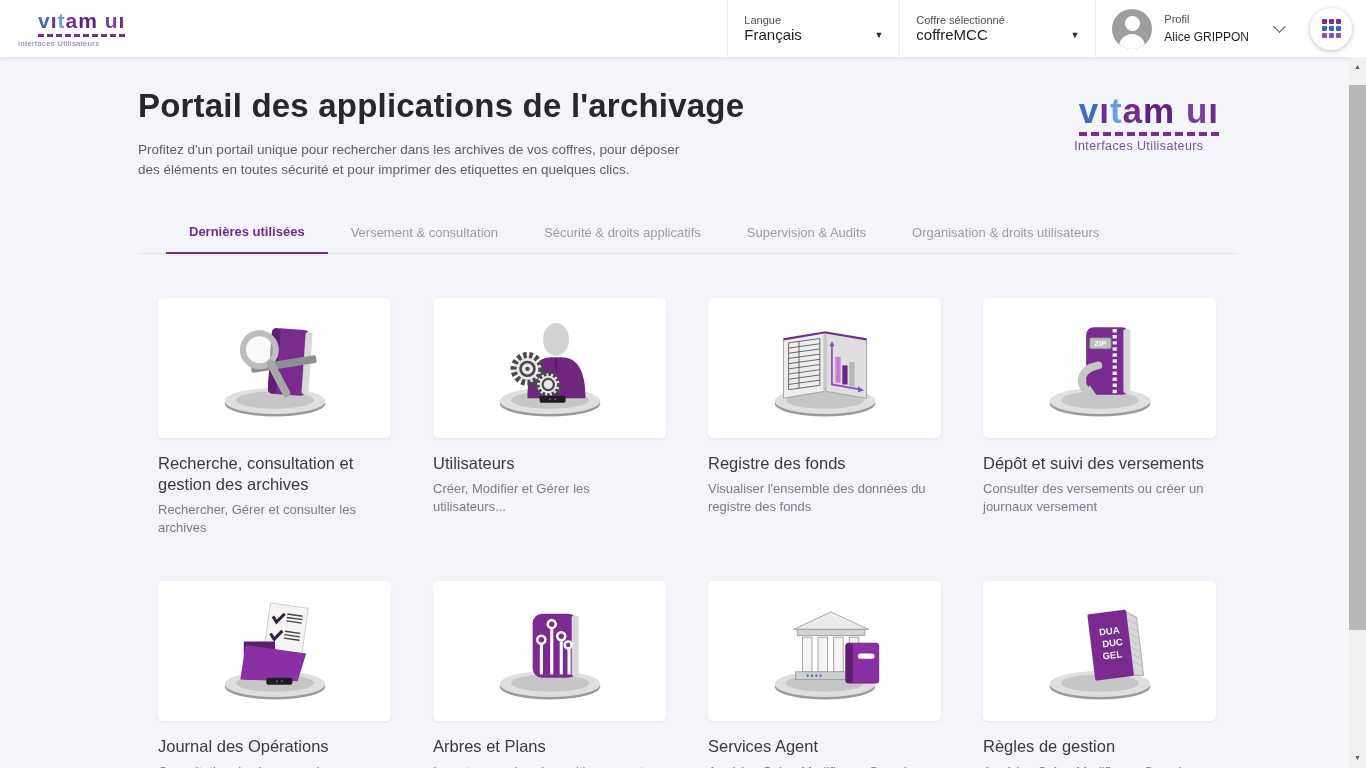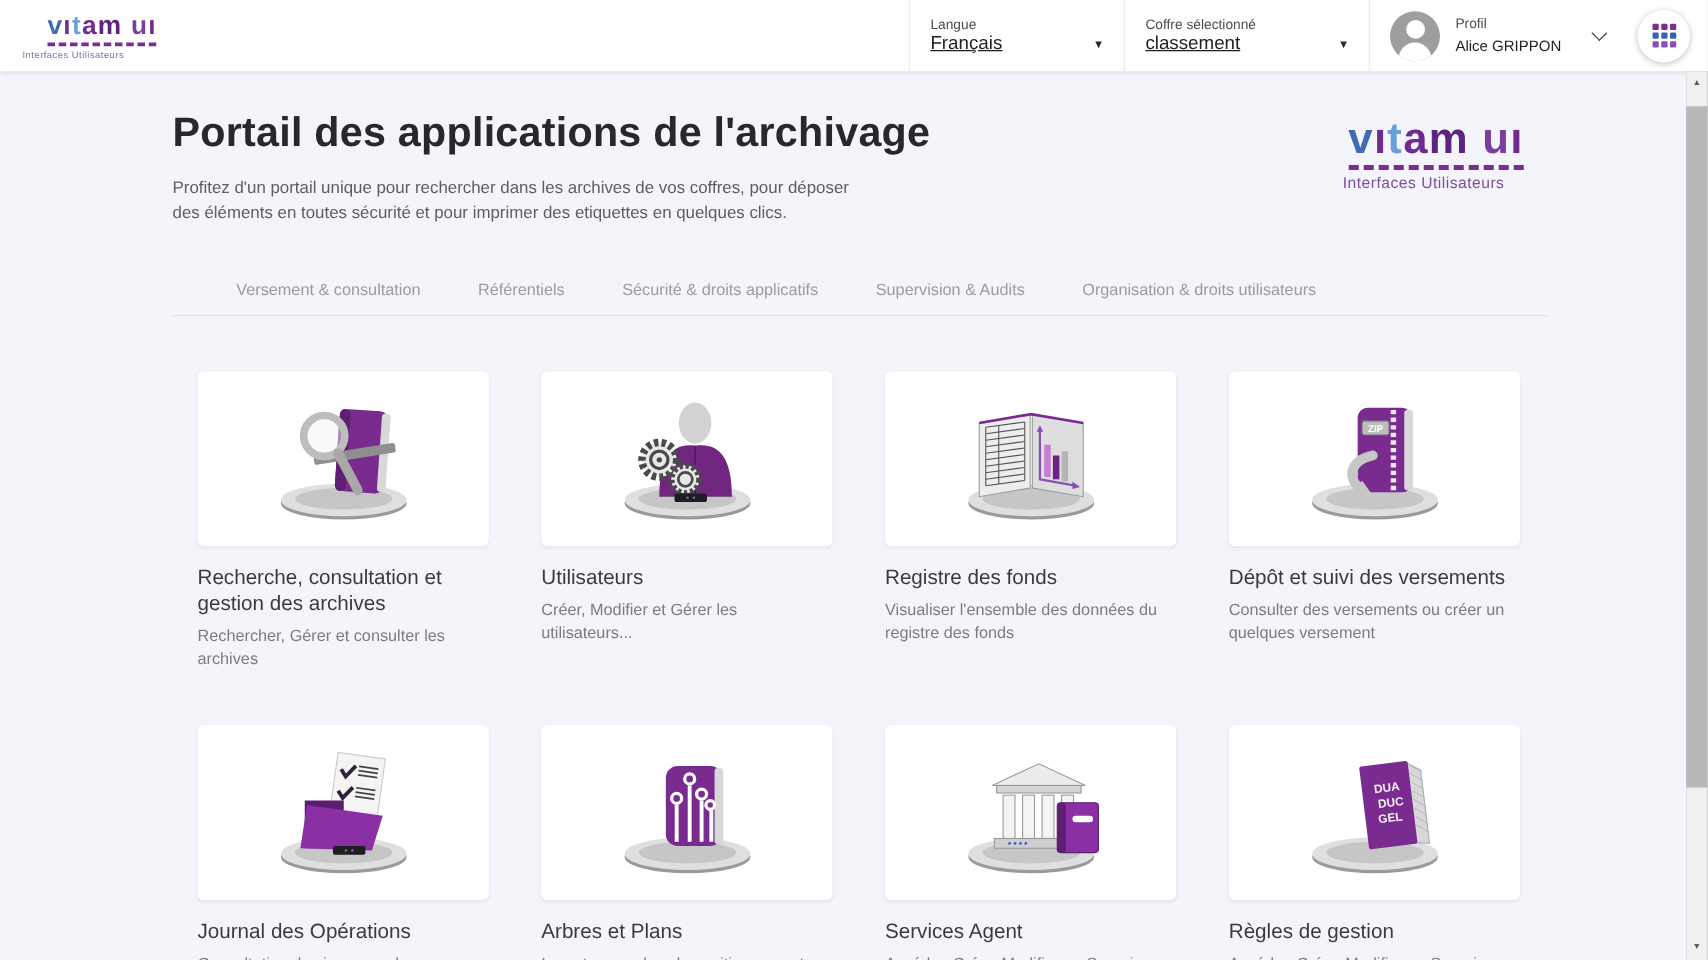--- a/index.html
+++ b/index.html
@@ -22,21 +22,21 @@
   .logo-word span:nth-child(8){color:#702b8e;}
   .idot { position:absolute; width:4px; height:4px; background:#e03131; border-radius:50%;
           top:-1px; left:50%; transform:translateX(-50%); }
   .logo-sub { font-size:7.5px; color:#8a6aa8; margin-top:2px; letter-spacing:.4px; }
 
   .header-right { margin-left:auto; display:flex; align-items:stretch; height:100%; }
   .hsec { border-left:1px solid #ececec; display:flex; flex-direction:column; justify-content:center;
           padding:0 16px; cursor:pointer; }
   .hsec-label { font-size:11px; color:#4c4c55; margin-bottom:0; }
   .hsec-valrow { display:flex; align-items:center; justify-content:space-between; }
-  .hsec-val { font-size:15px; color:#1e1e24;text-decoration:underline; }
+  .hsec-val { font-size:15px; color:#1e1e24; }
   .sel-caret { font-size:9px; color:#2b2b2b; margin-left:36px; }
   .hsec.lang { width:172px; }
   .hsec.vault { width:196px; }
 
   .hsec.profile { flex-direction:row; align-items:center; gap:12px; padding:0 14px 0 16px; }
   .avatar { width:40px; height:40px; border-radius:50%; background:#9e9e9e; position:relative; overflow:hidden; flex:none; }
   .avatar::before { content:''; position:absolute; width:15px; height:15px; background:#fff; border-radius:50%;
                     top:7px; left:12.5px; }
   .avatar::after { content:''; position:absolute; width:26px; height:18px; background:#fff;
                    border-radius:13px 13px 0 0; top:25px; left:7px; }
@@ -102,21 +102,21 @@
       <div class="hsec-label">Langue</div>
       <div class="hsec-valrow">
         <span class="hsec-val">Français</span>
         <span class="sel-caret">▼</span>
       </div>
     </div>
 
     <div class="hsec vault">
       <div class="hsec-label">Coffre sélectionné</div>
       <div class="hsec-valrow">
-        <span class="hsec-val">classement</span>
+        <span class="hsec-val">coffreMCC</span>
         <span class="sel-caret">▼</span>
       </div>
     </div>
 
     <div class="hsec profile">
       <div class="avatar"></div>
       <div class="profile-texts">
         <div class="profile-label">Profil</div>
         <div class="profile-name">Alice GRIPPON</div>
       </div>
@@ -142,22 +142,22 @@
 <div class="main">
   <h1 class="page-title">Portail des applications de l'archivage</h1>
   <p class="page-sub">Profitez d'un portail unique pour rechercher dans les archives de vos coffres, pour déposer des éléments en toutes sécurité et pour imprimer des etiquettes en quelques clics.</p>
 
   <div class="big-logo">
     <div class="logo-word"><span>v</span><span>ı<span class="idot"></span></span><span>t</span><span>a</span><span>m</span><span>&nbsp;</span><span>u</span><span>ı<span class="idot"></span></span></div>
     <div class="logo-sub">Interfaces Utilisateurs</div>
   </div>
 
   <div class="tabs">
+    <div class="tab active">Dernières utilisées</div>
     <div class="tab">Versement &amp; consultation</div>
-    <div class="tab">Référentiels</div>
     <div class="tab">Sécurité &amp; droits applicatifs</div>
     <div class="tab">Supervision &amp; Audits</div>
     <div class="tab">Organisation &amp; droits utilisateurs</div>
   </div>
 
   <div class="cards">
 
     <div class="card-tile">
       <div class="card-box">
         <svg class="app-icon" viewBox="0 0 180 130">
@@ -246,21 +246,21 @@
           <rect x="74" y="18" width="50" height="78" rx="9" fill="#7a2b90"></rect>
           <rect x="117" y="20" width="8" height="74" rx="3" fill="#d8d8d8"></rect>
           <line x1="107" y1="20" x2="107" y2="94" stroke="#e9e9e9" stroke-width="5" stroke-dasharray="4 3"></line>
           <rect x="78" y="30" width="25" height="13" rx="2" fill="#bdbdbd" stroke="#6e6e6e"></rect>
           <text x="90.5" y="40" font-size="9" font-weight="bold" fill="#fff" text-anchor="middle">ZIP</text>
           <path d="M88,62 C68,66 62,82 78,94" fill="none" stroke="#c6c6c6" stroke-width="9" stroke-linecap="round"></path>
           <path d="M70,98 L88,99 L78,85 Z" fill="#c6c6c6"></path>
         </svg>
       </div>
       <div class="card-title">Dépôt et suivi des versements</div>
-      <div class="card-desc">Consulter des versements ou créer un quelques versement</div>
+      <div class="card-desc">Consulter des versements ou créer un journaux versement</div>
     </div>
 
     <div class="card-tile">
       <div class="card-box">
         <svg class="app-icon" viewBox="0 0 180 130">
           <ellipse cx="90" cy="106" rx="58" ry="15" fill="#9a9a9a"></ellipse>
           <ellipse cx="90" cy="103" rx="58" ry="15" fill="#dfdfdf"></ellipse>
           <ellipse cx="90" cy="102" rx="45" ry="10" fill="#c6c6c6"></ellipse>
           <g transform="rotate(8 100 45)">
             <rect x="80" y="12" width="44" height="60" fill="#f4f4f4" stroke="#c9c9c9"></rect>

